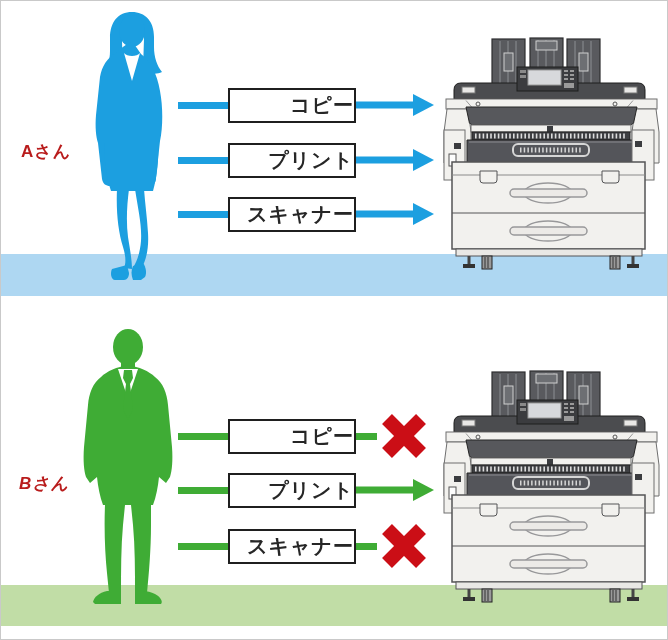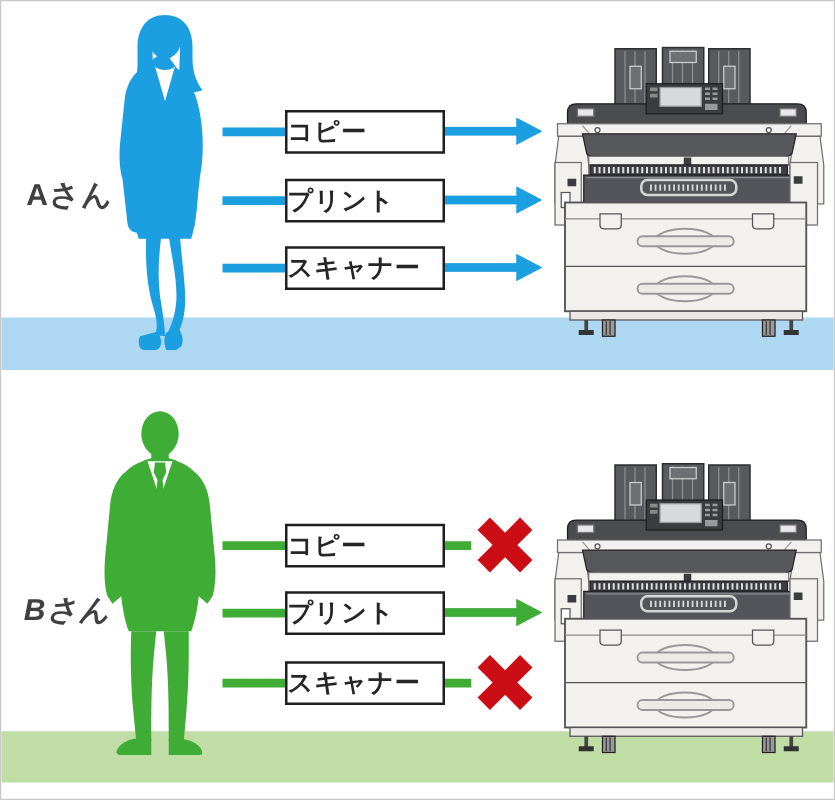--- a/index.html
+++ b/index.html
@@ -6,26 +6,26 @@
   #canvas{
     position:relative;width:668px;height:640px;
     box-sizing:border-box;border:1px solid #c9c9c9;background:#ffffff;
     font-family:"Liberation Sans","DejaVu Sans",sans-serif;overflow:hidden;
   }
   .abs{position:absolute;}
   .floor{left:0;width:666px;height:42px;}
   .floor-a{top:253px;background:var(--blue_floor);}
   .floor-b{top:584px;height:41px;background:var(--green_floor);}
   .person-name{
-    font-size:24px;font-weight:bold;color:#404040;letter-spacing:1px;
+    font-size:17px;font-weight:bold;color:#b91c1c;letter-spacing:1px;
   }
   .svc-box{
     left:227px;width:128px;height:35px;box-sizing:border-box;
     border:2px solid #1f1f1f;background:#fff;
-    display:flex;align-items:center;justify-content:flex-start;
+    display:flex;align-items:center;justify-content:flex-end;
     font-size:20px;font-weight:bold;color:#262626;letter-spacing:1px;
   }
   .conn{height:7px;}
   .conn-blue{background:var(--blue);}
   .conn-green{background:var(--green);}
   .arrow-svg{display:block;}
   .sil{display:block;}
   .blue-fig{color:var(--blue);}
   .green-fig{color:var(--green);}
   .x-icon{color:var(--red);}

